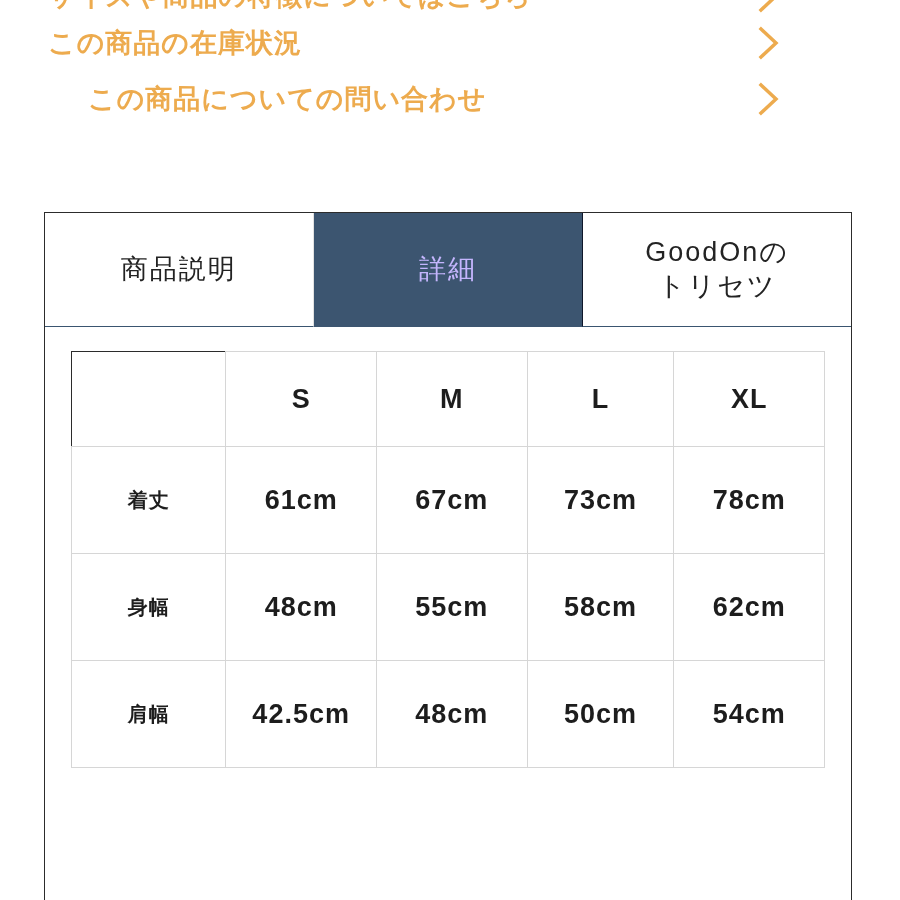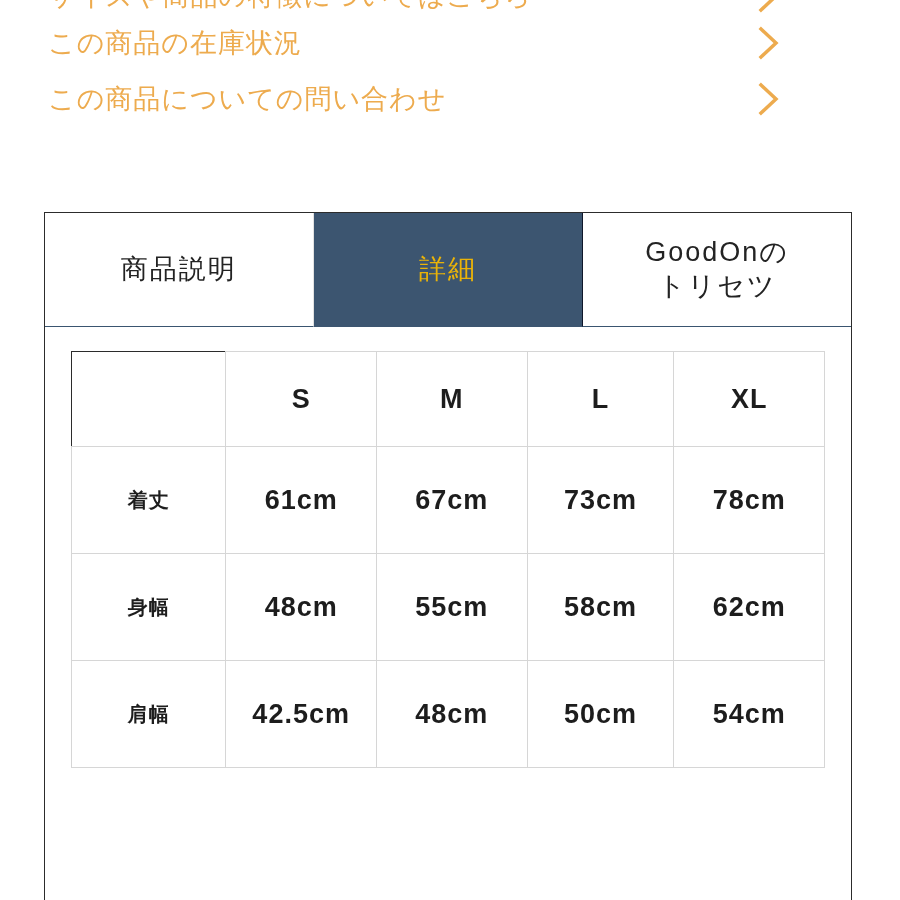--- a/index.html
+++ b/index.html
@@ -35,35 +35,36 @@
     align-items: center;
     box-sizing: border-box;
   }
   .link-row .label {
     font-size: 27px;
     color: #edab4e;
     letter-spacing: 1px;
     padding-left: 48px;
     line-height: 1.2;
     white-space: nowrap;
+    font-weight: bold;
   }
   .link-row .chev {
     position: absolute;
     right: 120px;
     top: 50%;
     transform: translateY(-50%);
     width: 22px;
     height: 34px;
   }
   .link-row .chev svg { display: block; }
 
   
   .row-0 { height: 32px; margin-top: -20px; }
   .row-1 { margin-top: 4px; }
-  .row-2 { margin-top: 2px; }
+  .row-2 { margin-top: 2px; padding-left: 40px; }
 
   
   .card {
     position: absolute;
     left: 44px;
     top: 212px;
     width: 808px;
     height: 700px;
     border: 1px solid #2c2c2c;
     border-bottom: none;
@@ -85,21 +86,21 @@
     font-size: 27px;
     color: #232323;
     letter-spacing: 2px;
     box-sizing: border-box;
     border-bottom: 1px solid #3a5570;
     line-height: 1.25;
   }
   .tab .tab-label { display: block; }
   .tab.active {
     background: #3c5570;
-    color: #eab308;
+    color: #c4b5fd;
     border-bottom: 1px solid #3c5570;
   }
   .tab.tab-0 { border-right: 1px solid #e2e2e2; align-items: center; }
   .tab.tab-2 { border-left: 1px solid #0f172a; }
 
   
   .table-wrap {
     padding: 24px 26px 0 26px;
     box-sizing: border-box;
   }

